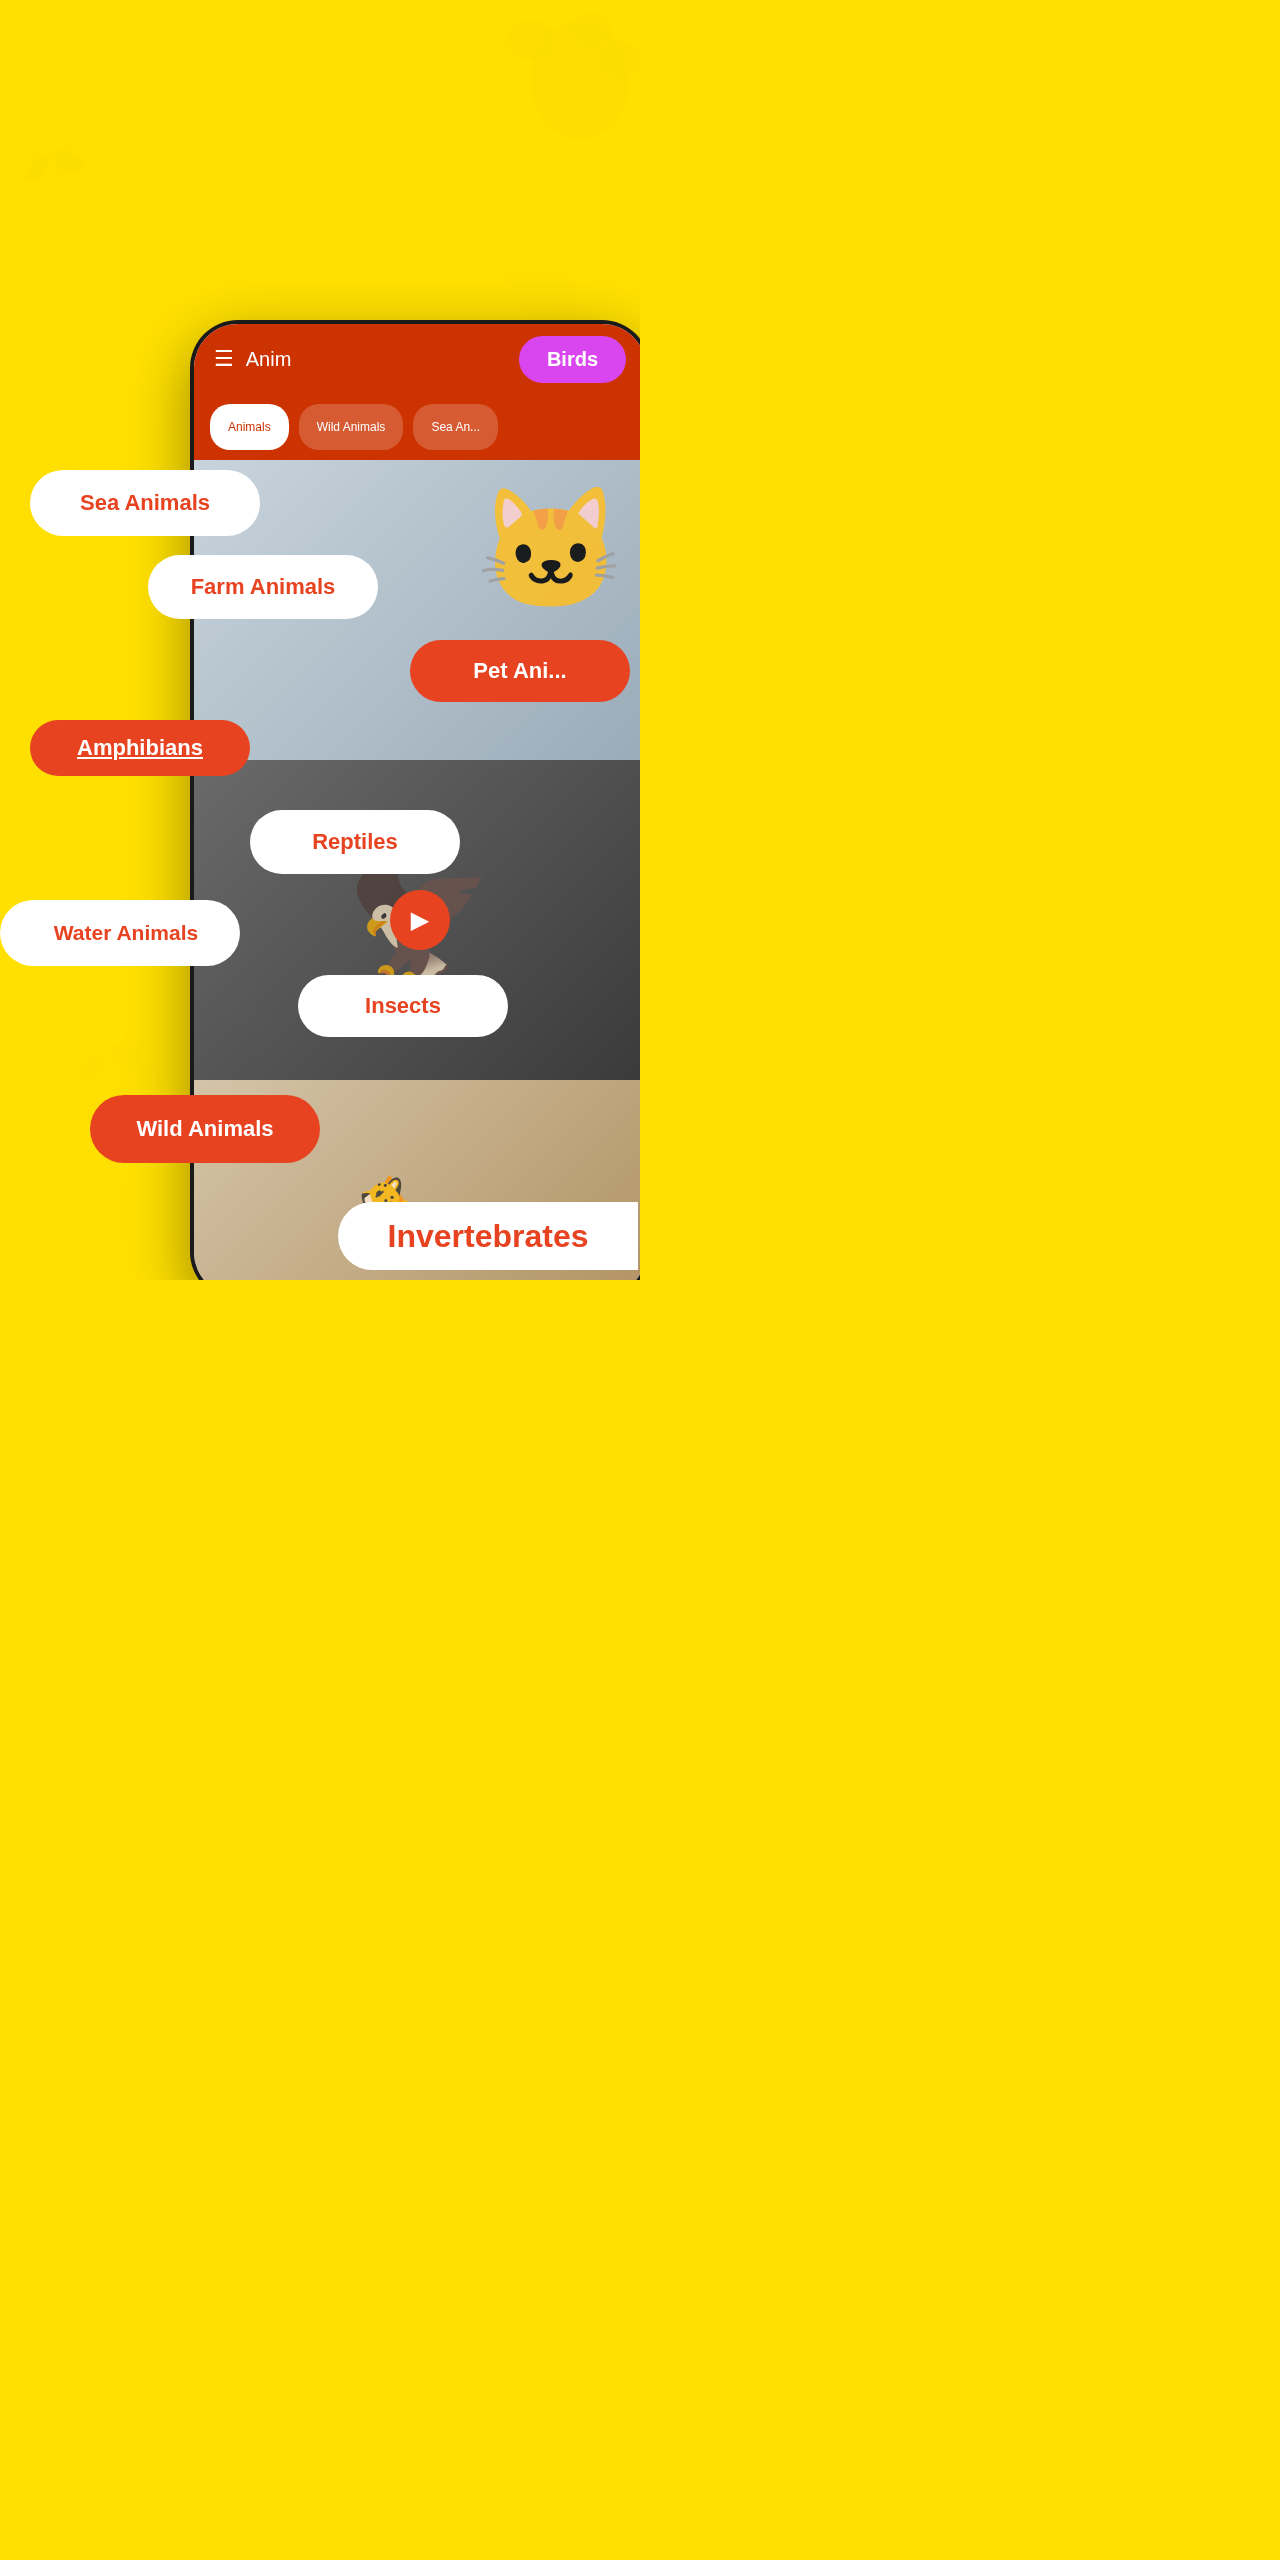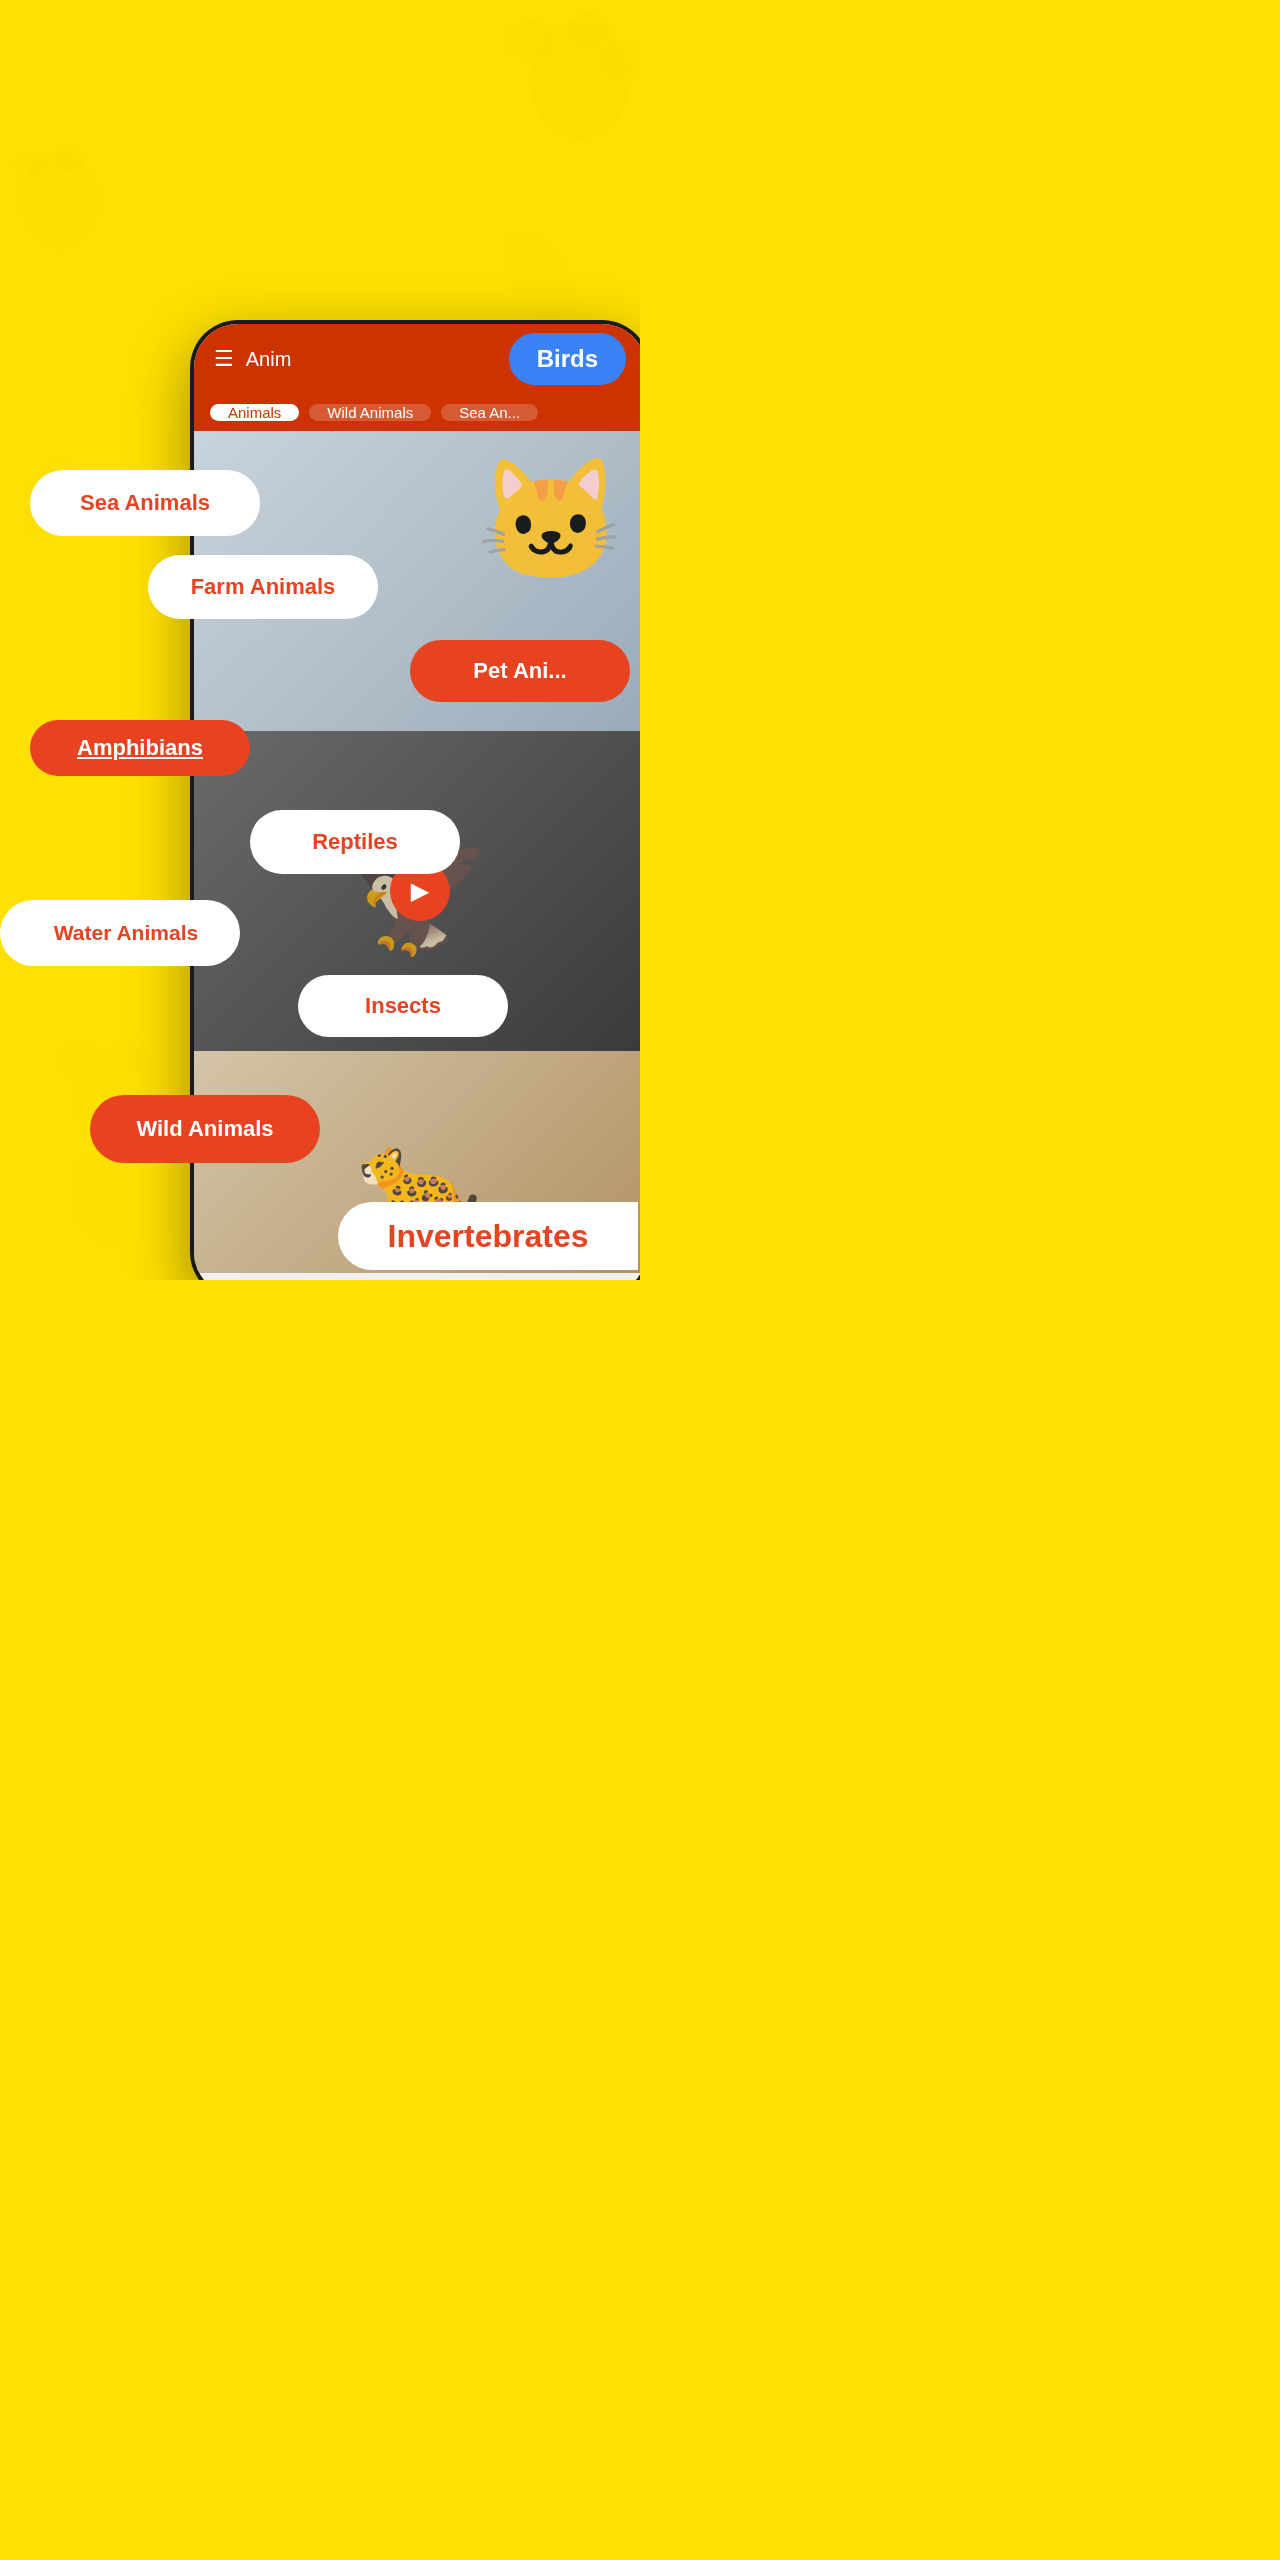--- a/index.html
+++ b/index.html
@@ -89,42 +89,42 @@
       line-height: 1;
     }
 
     .topbar-title {
       color: white;
       font-size: 20px;
       flex: 1;
     }
 
     .birds-button {
-      background: #3b82f6;
-      color: white;
-      font-size: 24px;
+      background: #d946ef;
+      color: white;
+      font-size: 20px;
       font-weight: 700;
       padding: 12px 28px;
       border-radius: 30px;
     }
 
     
     .filter-tabs {
       background: #CC3300;
       display: flex;
       gap: 10px;
       padding: 10px 16px;
       overflow: hidden;
     }
 
     .filter-tab {
       background: rgba(255,255,255,0.2);
       color: white;
-      font-size: 15px;
-      padding: 0 18px;
+      font-size: 12px;
+      padding: 16px 18px;
       border-radius: 20px;
       white-space: nowrap;
     }
 
     .filter-tab.active {
       background: white;
       color: #CC3300;
     }
 
     

